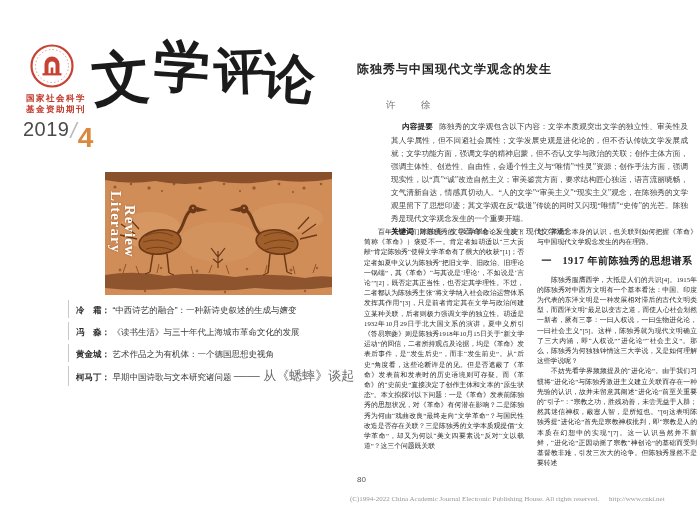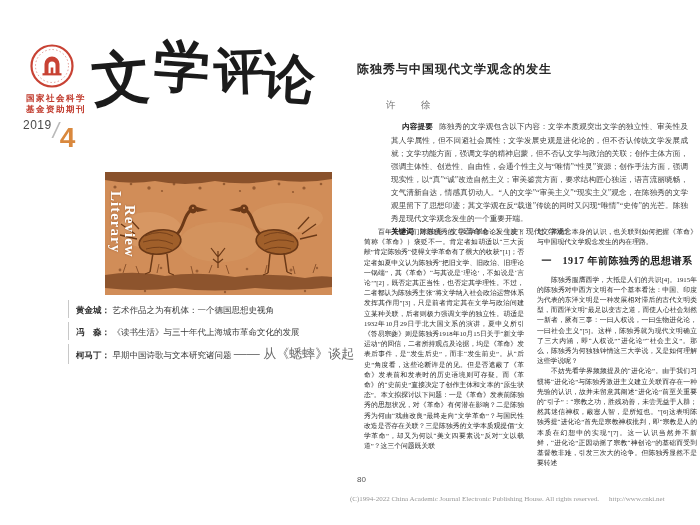--- a/index.html
+++ b/index.html
@@ -10,21 +10,21 @@
     color:#222;
   }
   .abs{position:absolute;}
 
   
   .seal{left:29px;top:43px;width:46px;height:46px;}
   .fund-label{left:26px;top:93px;font-size:8.5px;line-height:11px;
     color:#c0392b;font-weight:bold;letter-spacing:1.5px;
     font-family:"Liberation Sans","DejaVu Sans",sans-serif;}
   .issue-block{left:23px;top:118px;width:80px;font-family:"Liberation Sans","DejaVu Sans",sans-serif;}
-  .issue-year{font-size:12px;color:#4a4a4a;letter-spacing:0.5px;vertical-align:top;}
+  .issue-year{font-size:20px;color:#4a4a4a;letter-spacing:0.5px;vertical-align:top;}
   .issue-sep{font-size:22px;color:#b9b9b9;font-style:italic;margin:0 1px;vertical-align:top;}
   .issue-no{font-size:28px;font-weight:bold;color:#d9883d;vertical-align:top;position:relative;top:4px;}
 
   .cover-title{left:92px;top:30px;width:250px;height:92px;}
   .cali{position:absolute;font-weight:900;color:#1b1b1b;
     font-family:"DejaVu Serif","Liberation Serif",serif;}
   .cali1{left:0px;top:10px;font-size:58px;transform:rotate(-5deg);}
   .cali2{left:62px;top:0px;font-size:56px;transform:rotate(4deg);}
   .cali3{left:122px;top:8px;font-size:50px;transform:rotate(-2deg);}
   .cali4{left:170px;top:14px;font-size:53px;transform:rotate(3deg);}
@@ -175,27 +175,32 @@
       <path d="M113,96 v-17 M113,85 l-7,-9 M113,85 l7,-9 M113,91 l-5,-4 M113,91 l5,-4"></path>
     </g>
   </svg>
 </div>
 
 <span class="abs spine spine1">Literary</span>
 <span class="abs spine spine2">Review</span>
 
 <div class="abs toc">
   <div class="toc-row">
+    <span class="toc-author">冷　霜：</span>
+    <span>“中西诗艺的融合”：一种新诗史叙述的生成与嬗变</span>
+    <span class="toc-note"></span>
+  </div>
+  <div class="toc-row">
+    <span class="toc-author">冯　淼：</span>
+    <span>《读书生活》与三十年代上海城市革命文化的发展</span>
+    <span class="toc-note"></span>
+  </div>
+  <div class="toc-row">
     <span class="toc-author">黄金城：</span>
     <span>艺术作品之为有机体：一个德国思想史视角</span>
-    <span class="toc-note"></span>
-  </div>
-  <div class="toc-row">
-    <span class="toc-author">冯　淼：</span>
-    <span>《读书生活》与三十年代上海城市革命文化的发展</span>
     <span class="toc-note"></span>
   </div>
   <div class="toc-row">
     <span class="toc-author">柯马丁：</span>
     <span>早期中国诗歌与文本研究诸问题</span>
     <span class="toc-note">—— 从《蟋蟀》谈起</span>
   </div>
 </div>
 
 <h1 class="abs art-title" style="margin:0;">陈独秀与中国现代文学观念的发生</h1>

